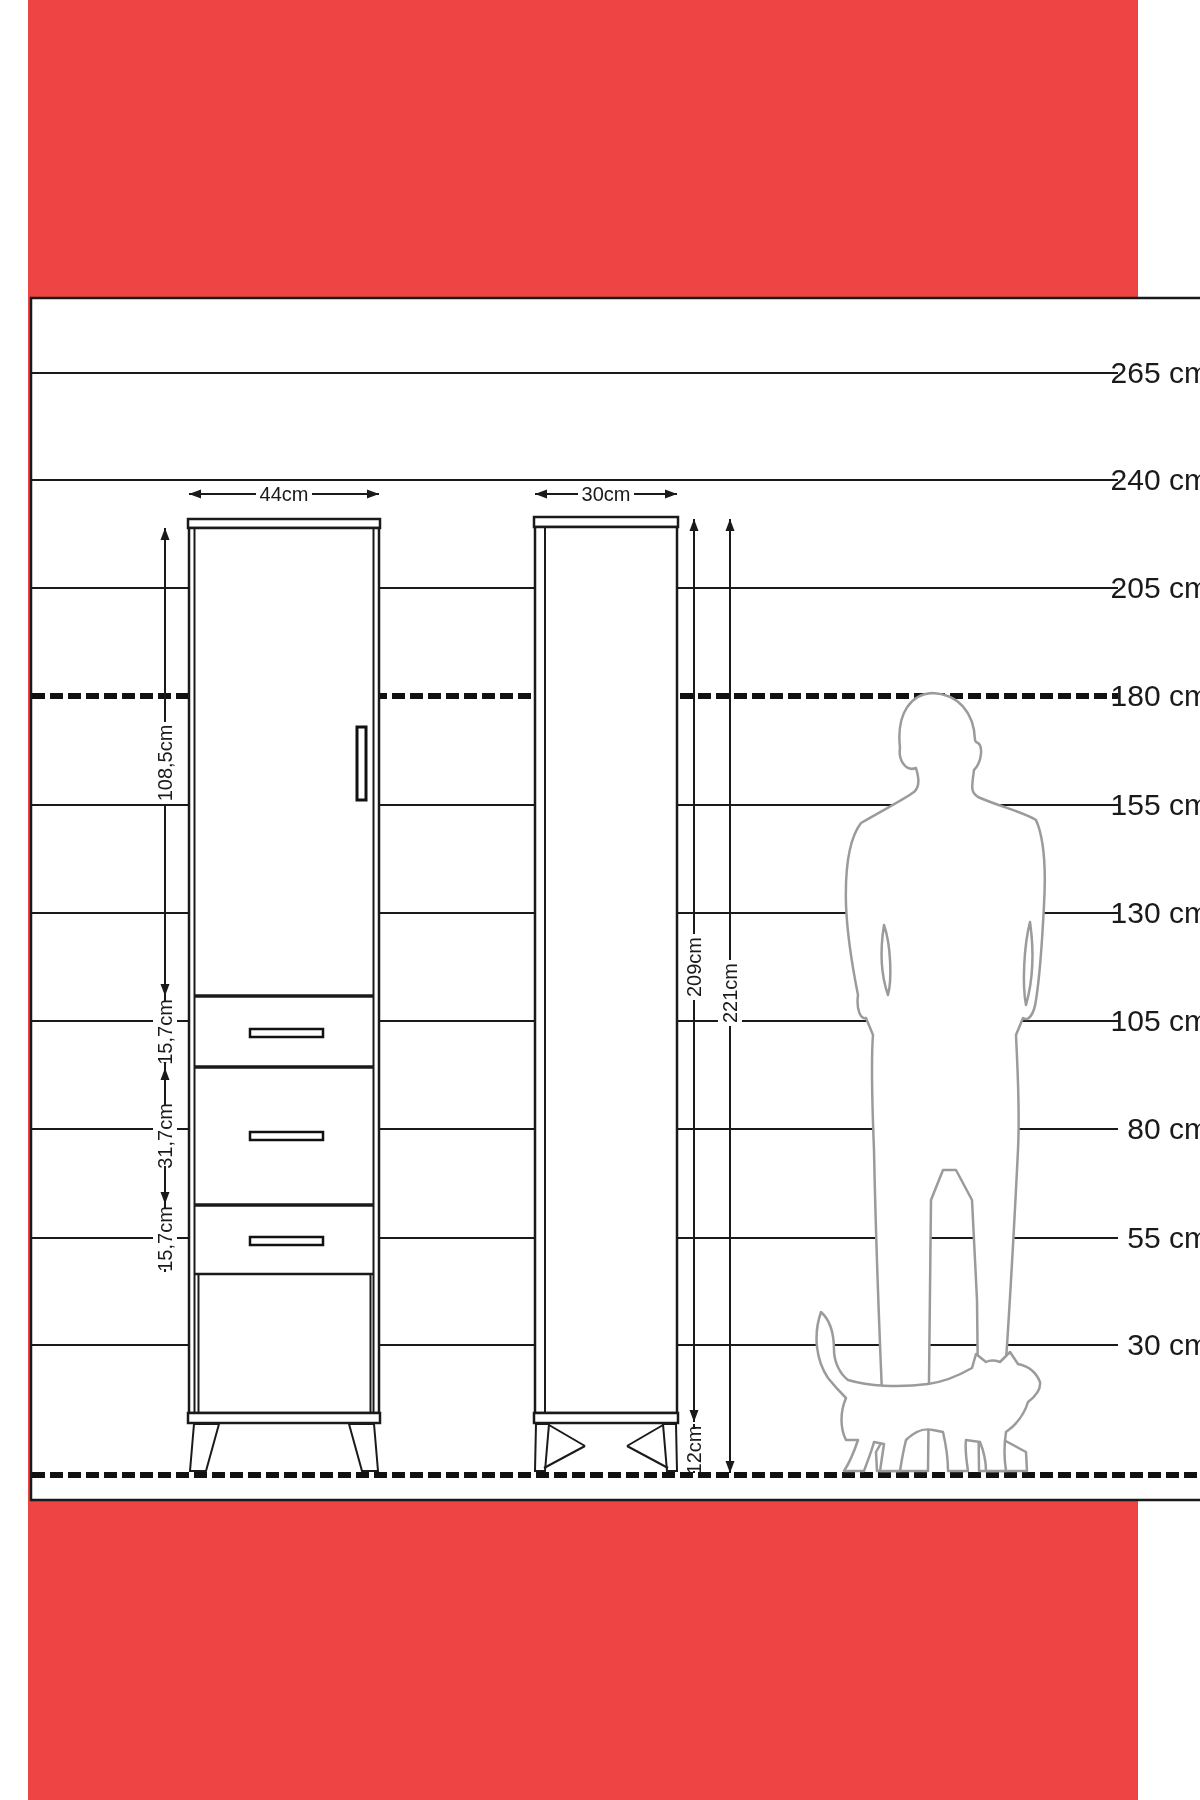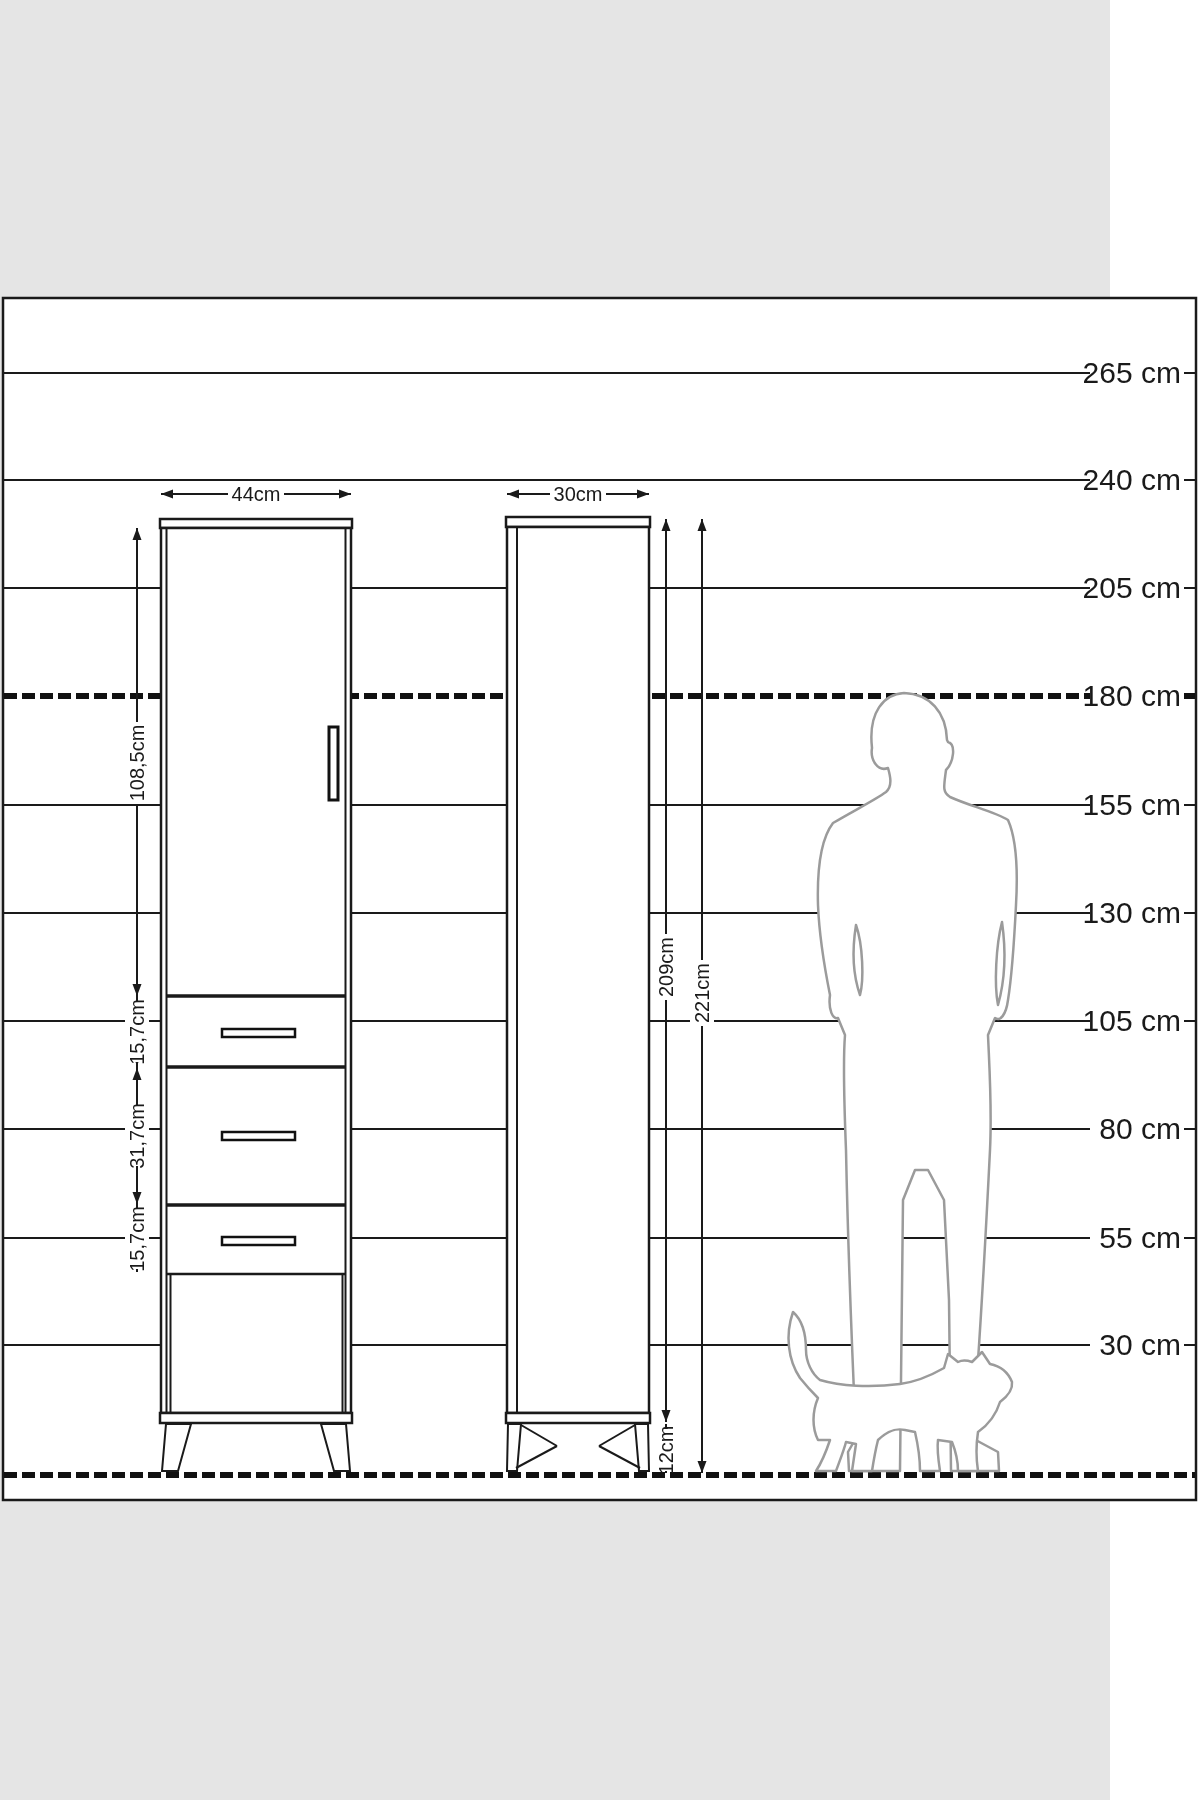--- a/index.html
+++ b/index.html
@@ -1,16 +1,16 @@
 <!DOCTYPE html>
 <html><head>
 <meta charset="utf-8">
 <style>
   html,body{margin:0;padding:0;background:#ffffff;}
-  .stage{position:relative;width:1110px;height:1800px;background:#e5e5e5;font-family:"Liberation Sans",sans-serif;}
+  .stage{position:relative;width:1110px;height:1800px;background:#ef4444;font-family:"Liberation Sans",sans-serif;margin-left:28px;}
   svg text{font-family:"Liberation Sans",sans-serif;}
   .scale-label{font-size:30px;fill:#1a1a1a;}
   .dim-label{font-size:20px;fill:#1a1a1a;}
   .thin{stroke:#1a1a1a;stroke-width:2;fill:none;}
   .mid{stroke:#1a1a1a;stroke-width:2.5;fill:none;}
   .thick{stroke:#1a1a1a;stroke-width:3.5;fill:none;}
   .dashed{stroke:#111;stroke-width:6;fill:none;stroke-dasharray:13 5;}
   .whitefill{fill:#ffffff;}
   .arrow{fill:#1a1a1a;stroke:none;}
   .sil{stroke:#9b9b9b;stroke-width:2.5;fill:#ffffff;stroke-linejoin:round;}

